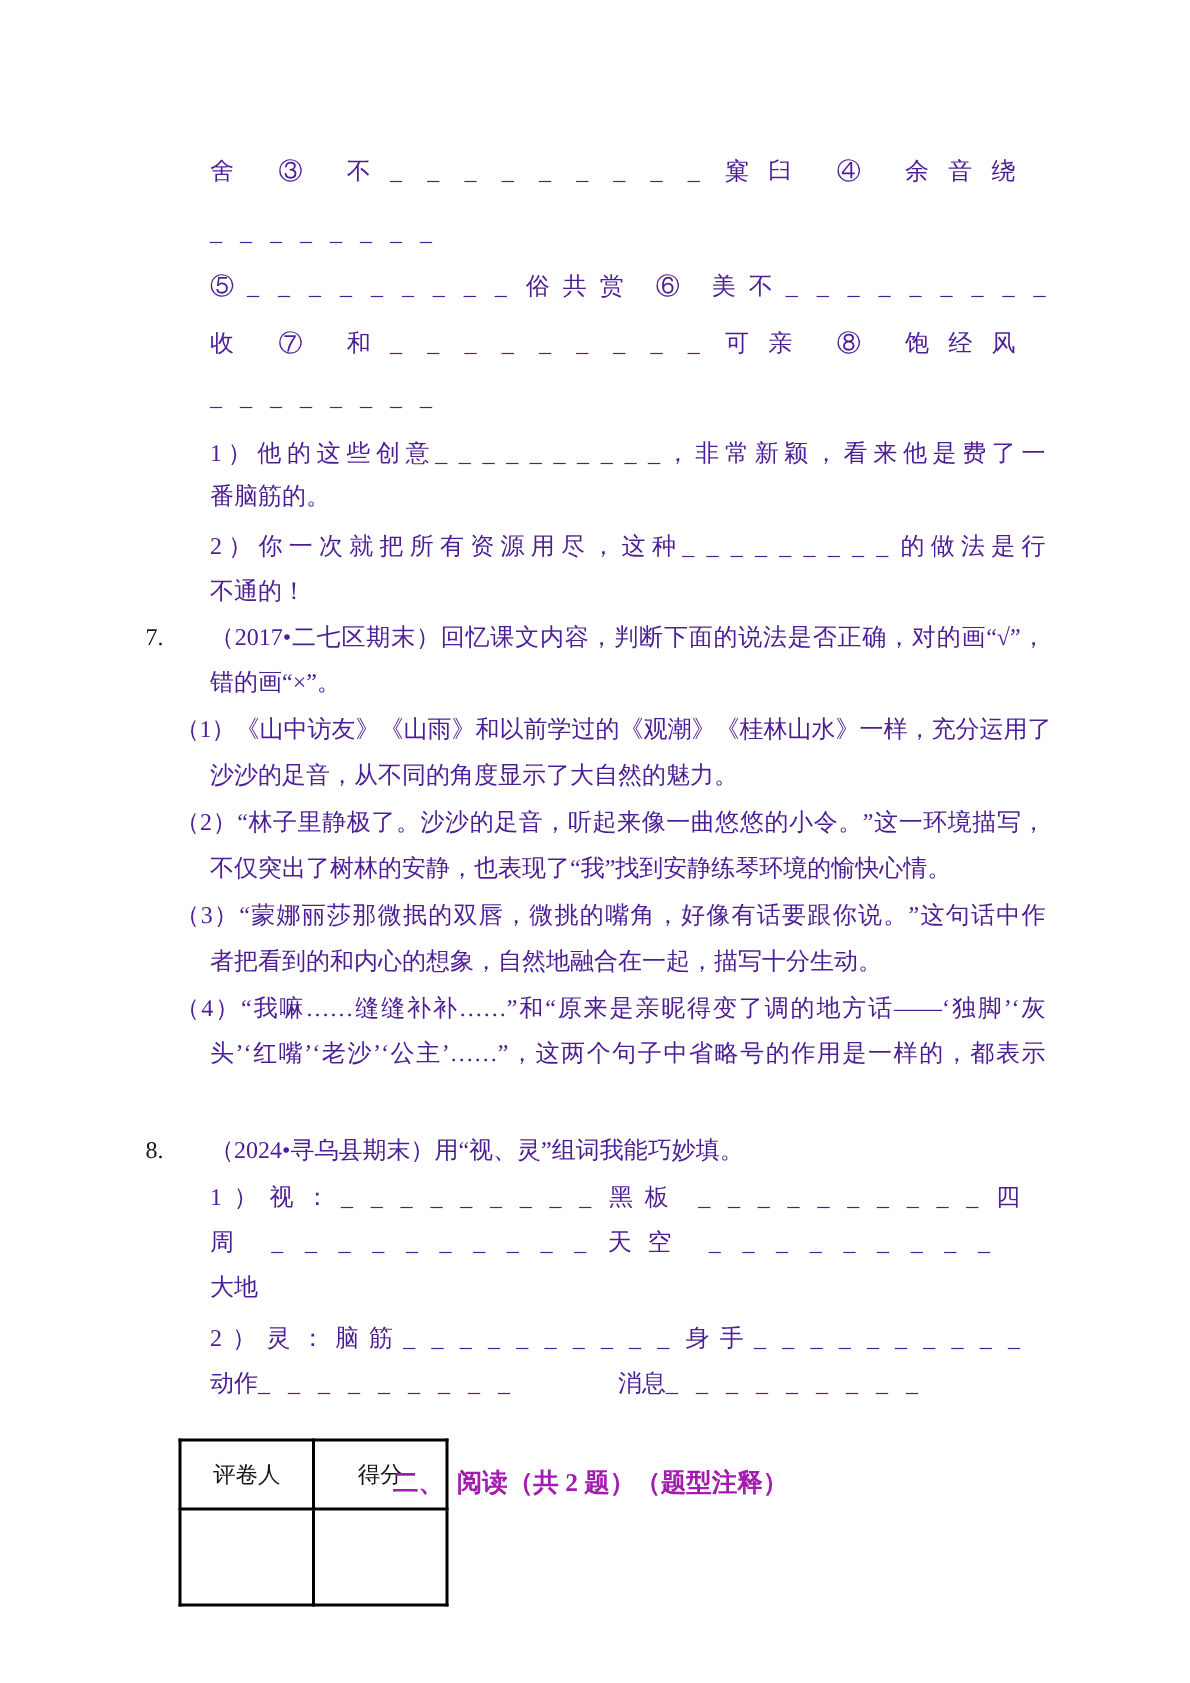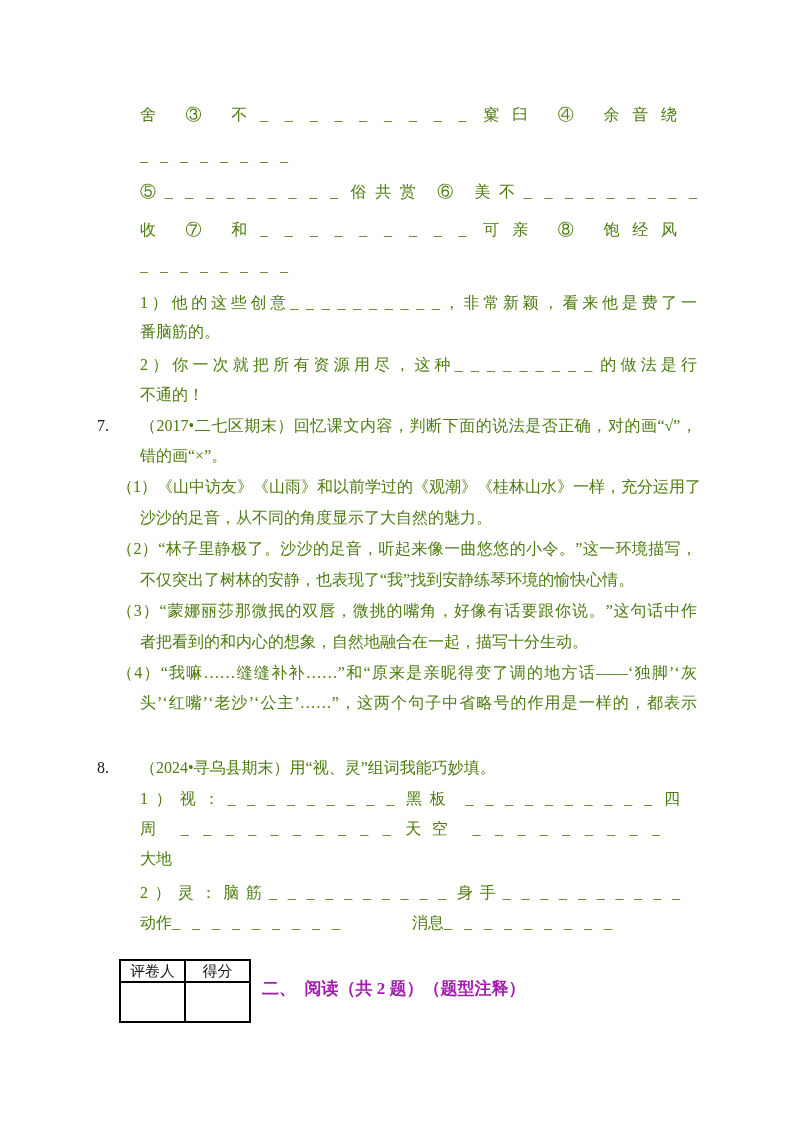--- a/index.html
+++ b/index.html
@@ -8,21 +8,21 @@
     width:793px;height:1122px;
     background:#ffffff;
     color:#161616;
     font-family:"Liberation Serif","DejaVu Serif",serif;
     overflow:hidden;
   }
   .ln{
     position:absolute;
     font-size:16px;
     line-height:21px;
-    color:#4d7c0f;
+    color:#4c1d95;
   }
   
   .j{
     text-align:justify;
     text-align-last:justify;
     white-space:nowrap;
   }
   
   .p{white-space:pre;}
   
@@ -32,21 +32,21 @@
     position:absolute;
     left:119px;top:959px;
     border-collapse:collapse;
     background:#fff;
   }
   .score-table th,.score-table td{
     border:2px solid #000;
     font-weight:normal;
     font-size:15px;
     text-align:center;
-    padding:0;
+    padding:12px;
   }
   .score-table th{width:63px;height:20px;}
   .score-table td{height:38px;}
   .sec-heading{
     position:absolute;
     left:262px;top:977px;
     font-size:17px;
     font-weight:bold;
     white-space:pre;
     color:#a21caf;

